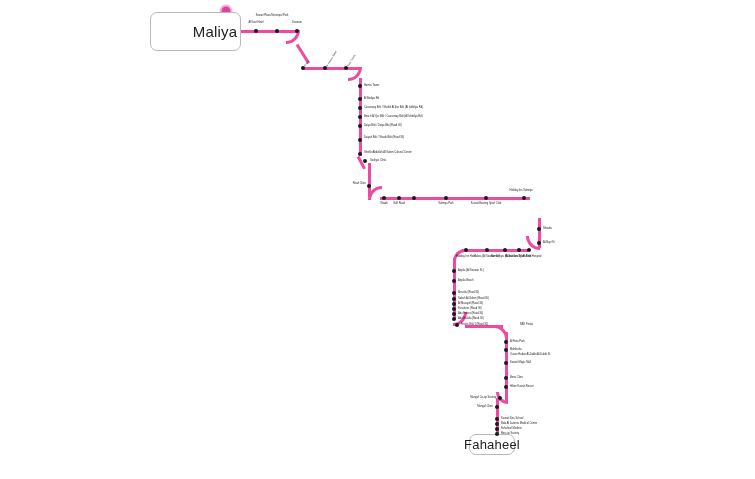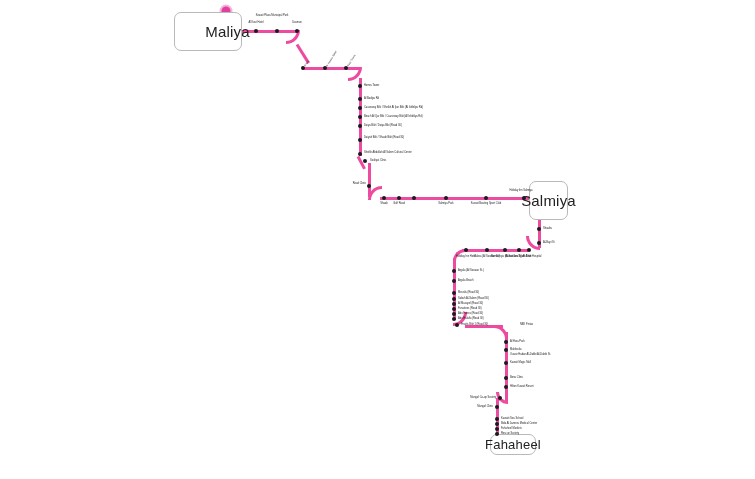--- a/index.html
+++ b/index.html
@@ -162,29 +162,26 @@
   <div class="elbow br" style="left:453px; top:312px; width:14px; height:14px;"></div>
   <div class="line h" style="left:465px; top:325px; width:38px;"></div>
   <div class="elbow tr" style="left:494px; top:325px; width:14px; height:14px;"></div>
 
   <div class="line v" style="left:505px; top:332px; height:69px;"></div>
   <div class="elbow bl" style="left:496px; top:392px; width:12px; height:12px;"></div>
   <div class="line v" style="left:496px; top:398px; height:38px;"></div>
 
   <div class="terminus-dot" style="left:226px; top:11px;"></div>
 
-  <div class="namebox" style="left:174px; top:12px; width:68px; height:39px;padding-left:39px;">
+  <div class="namebox" style="left:150px; top:12px; width:91px; height:39px;padding-left:39px;">
     <span>Maliya</span>
   </div>
 
-  <div class="namebox" style="left:529px; top:181px; width:39px; height:39px;">
-    <span>Salmiya</span>
-  </div>
-
-  <div class="namebox small" style="left:490px; top:434px; width:46px; height:21px;">
+
+  <div class="namebox small" style="left:469px; top:434px; width:46px; height:21px;">
     <span>Fahaheel</span>
   </div>
 
   <div class="dot" style="left:256px; top:31px;"></div>
   <div class="dot" style="left:277px; top:31px;"></div>
   <div class="dot" style="left:297px; top:31px;"></div>
 
   <div class="lbl c" style="left:256px; top:21px; width:30px;">Al Kout Hotel</div>
   <div class="lbl c" style="left:272px; top:14px; width:44px;">Kuwait Plaza Municipal Park</div>
   <div class="lbl c" style="left:297px; top:21px; width:30px;">Dasman</div>

